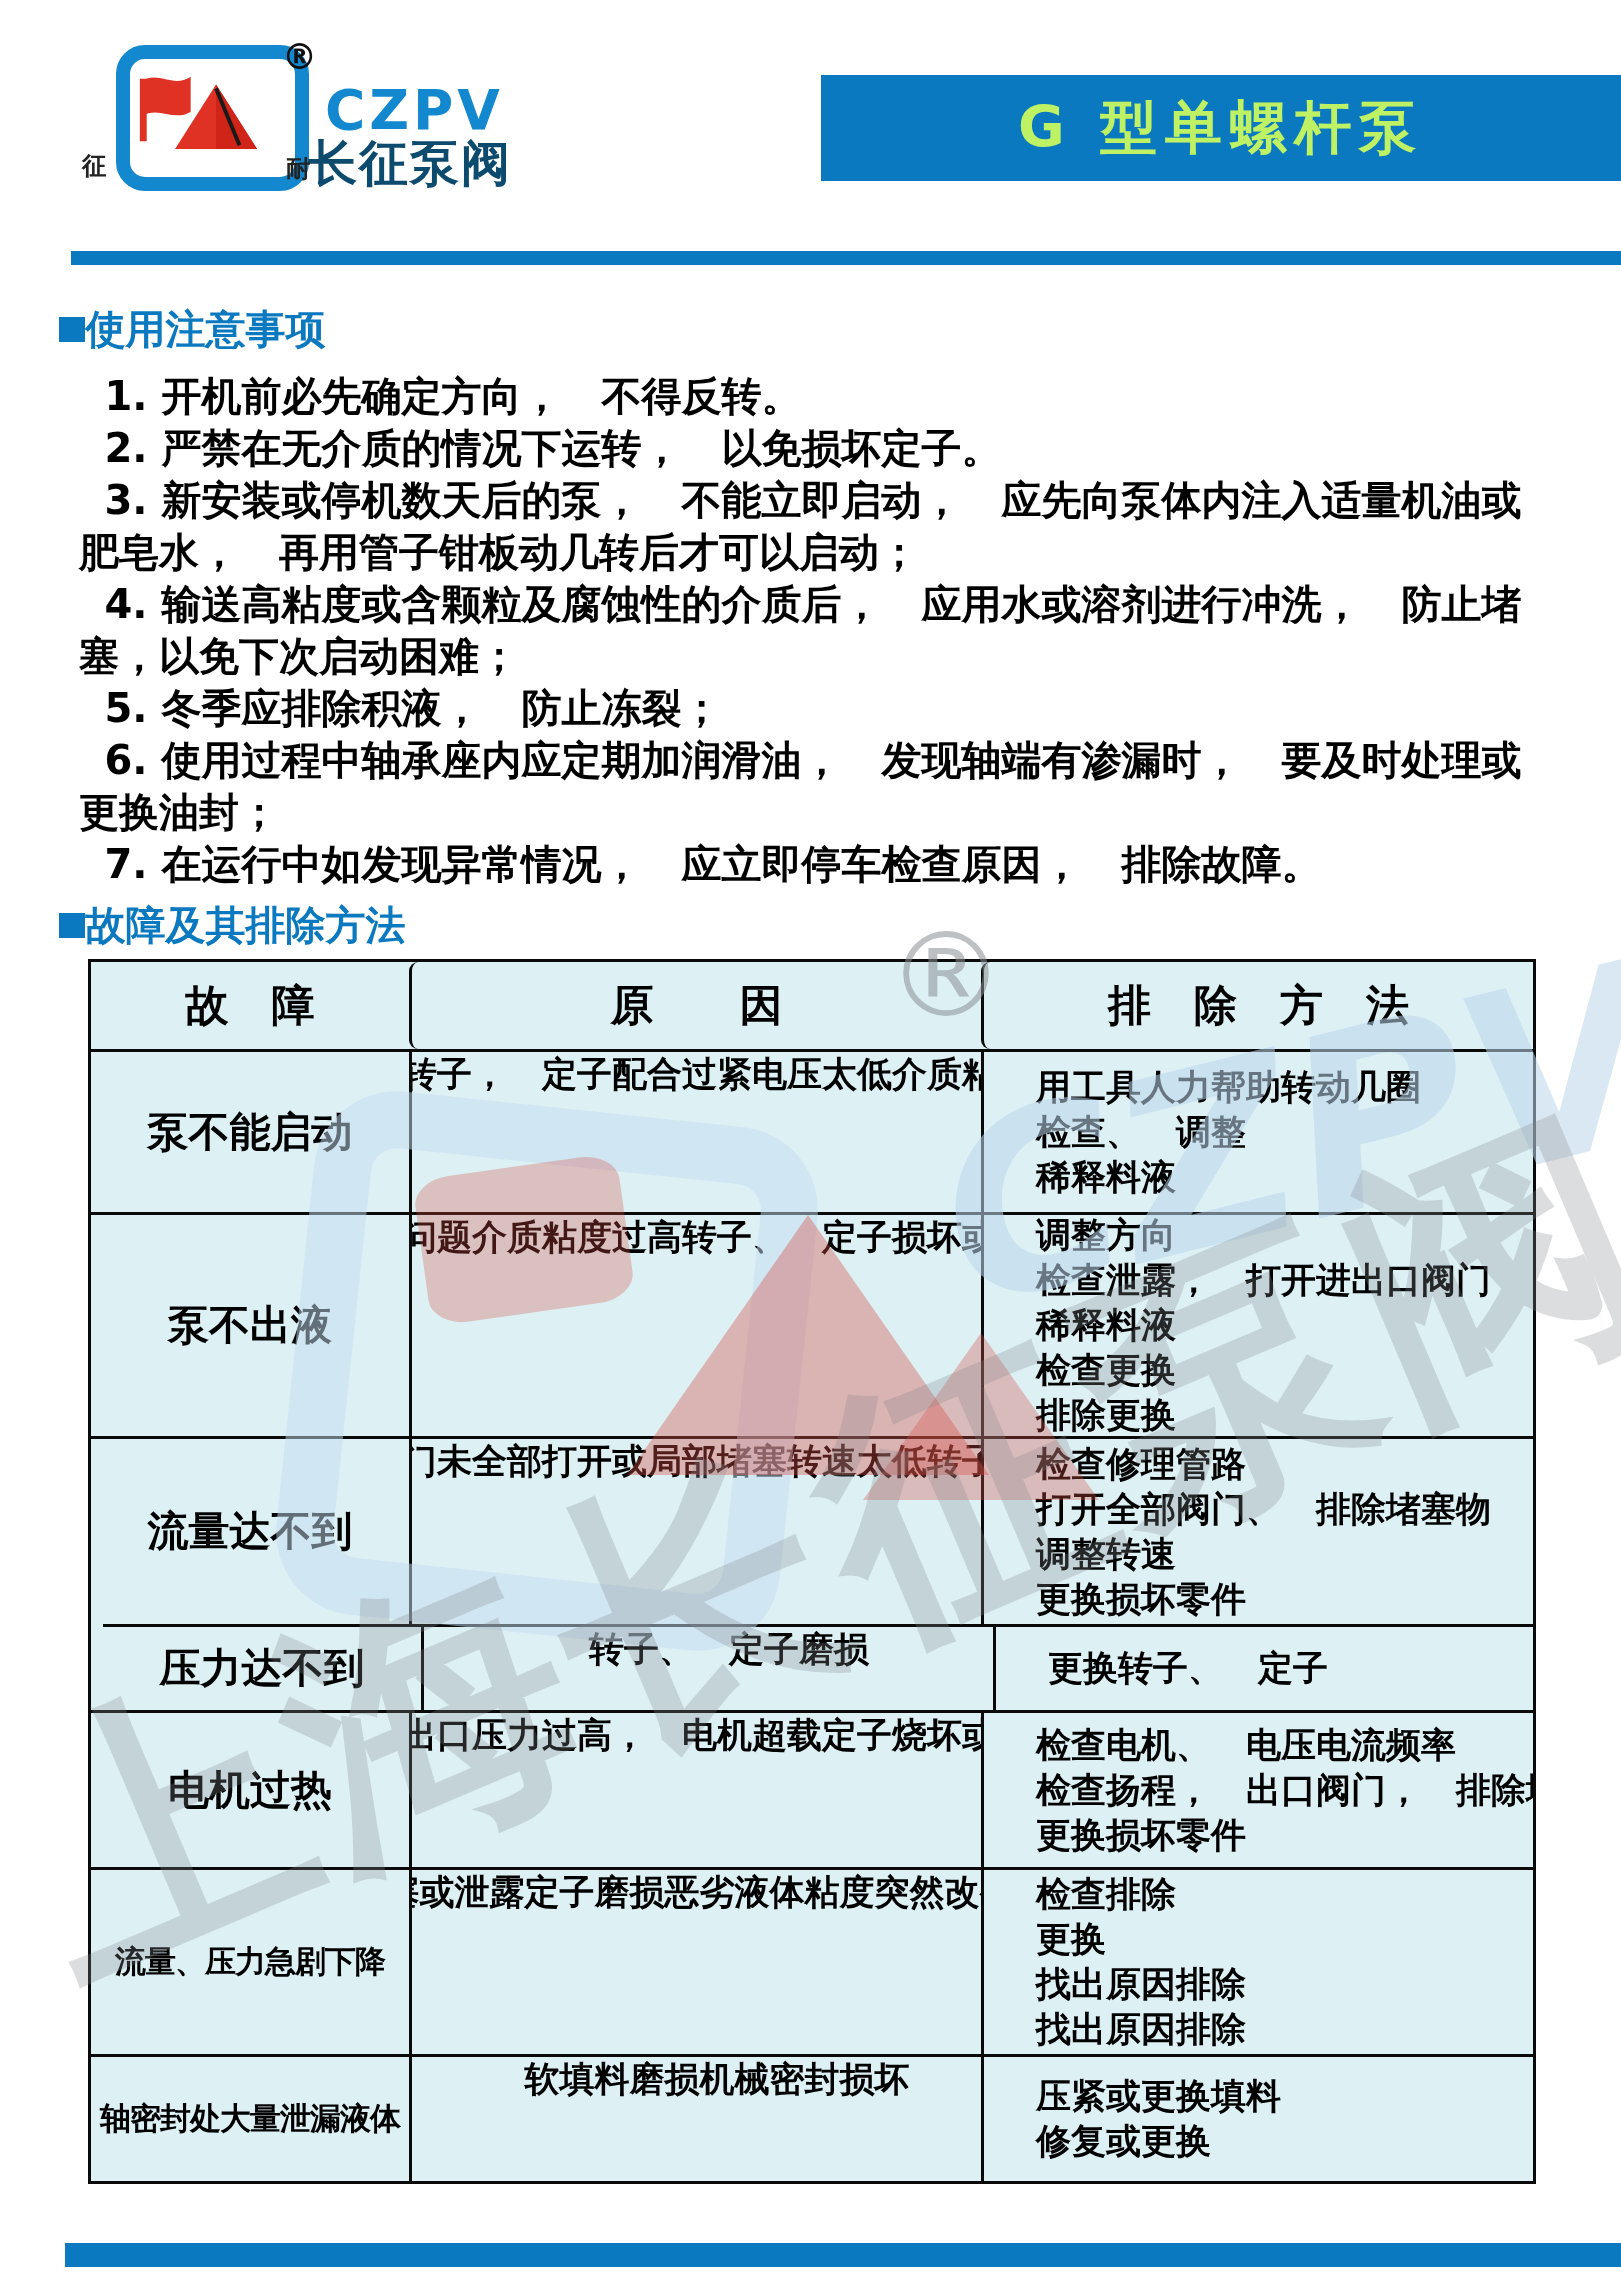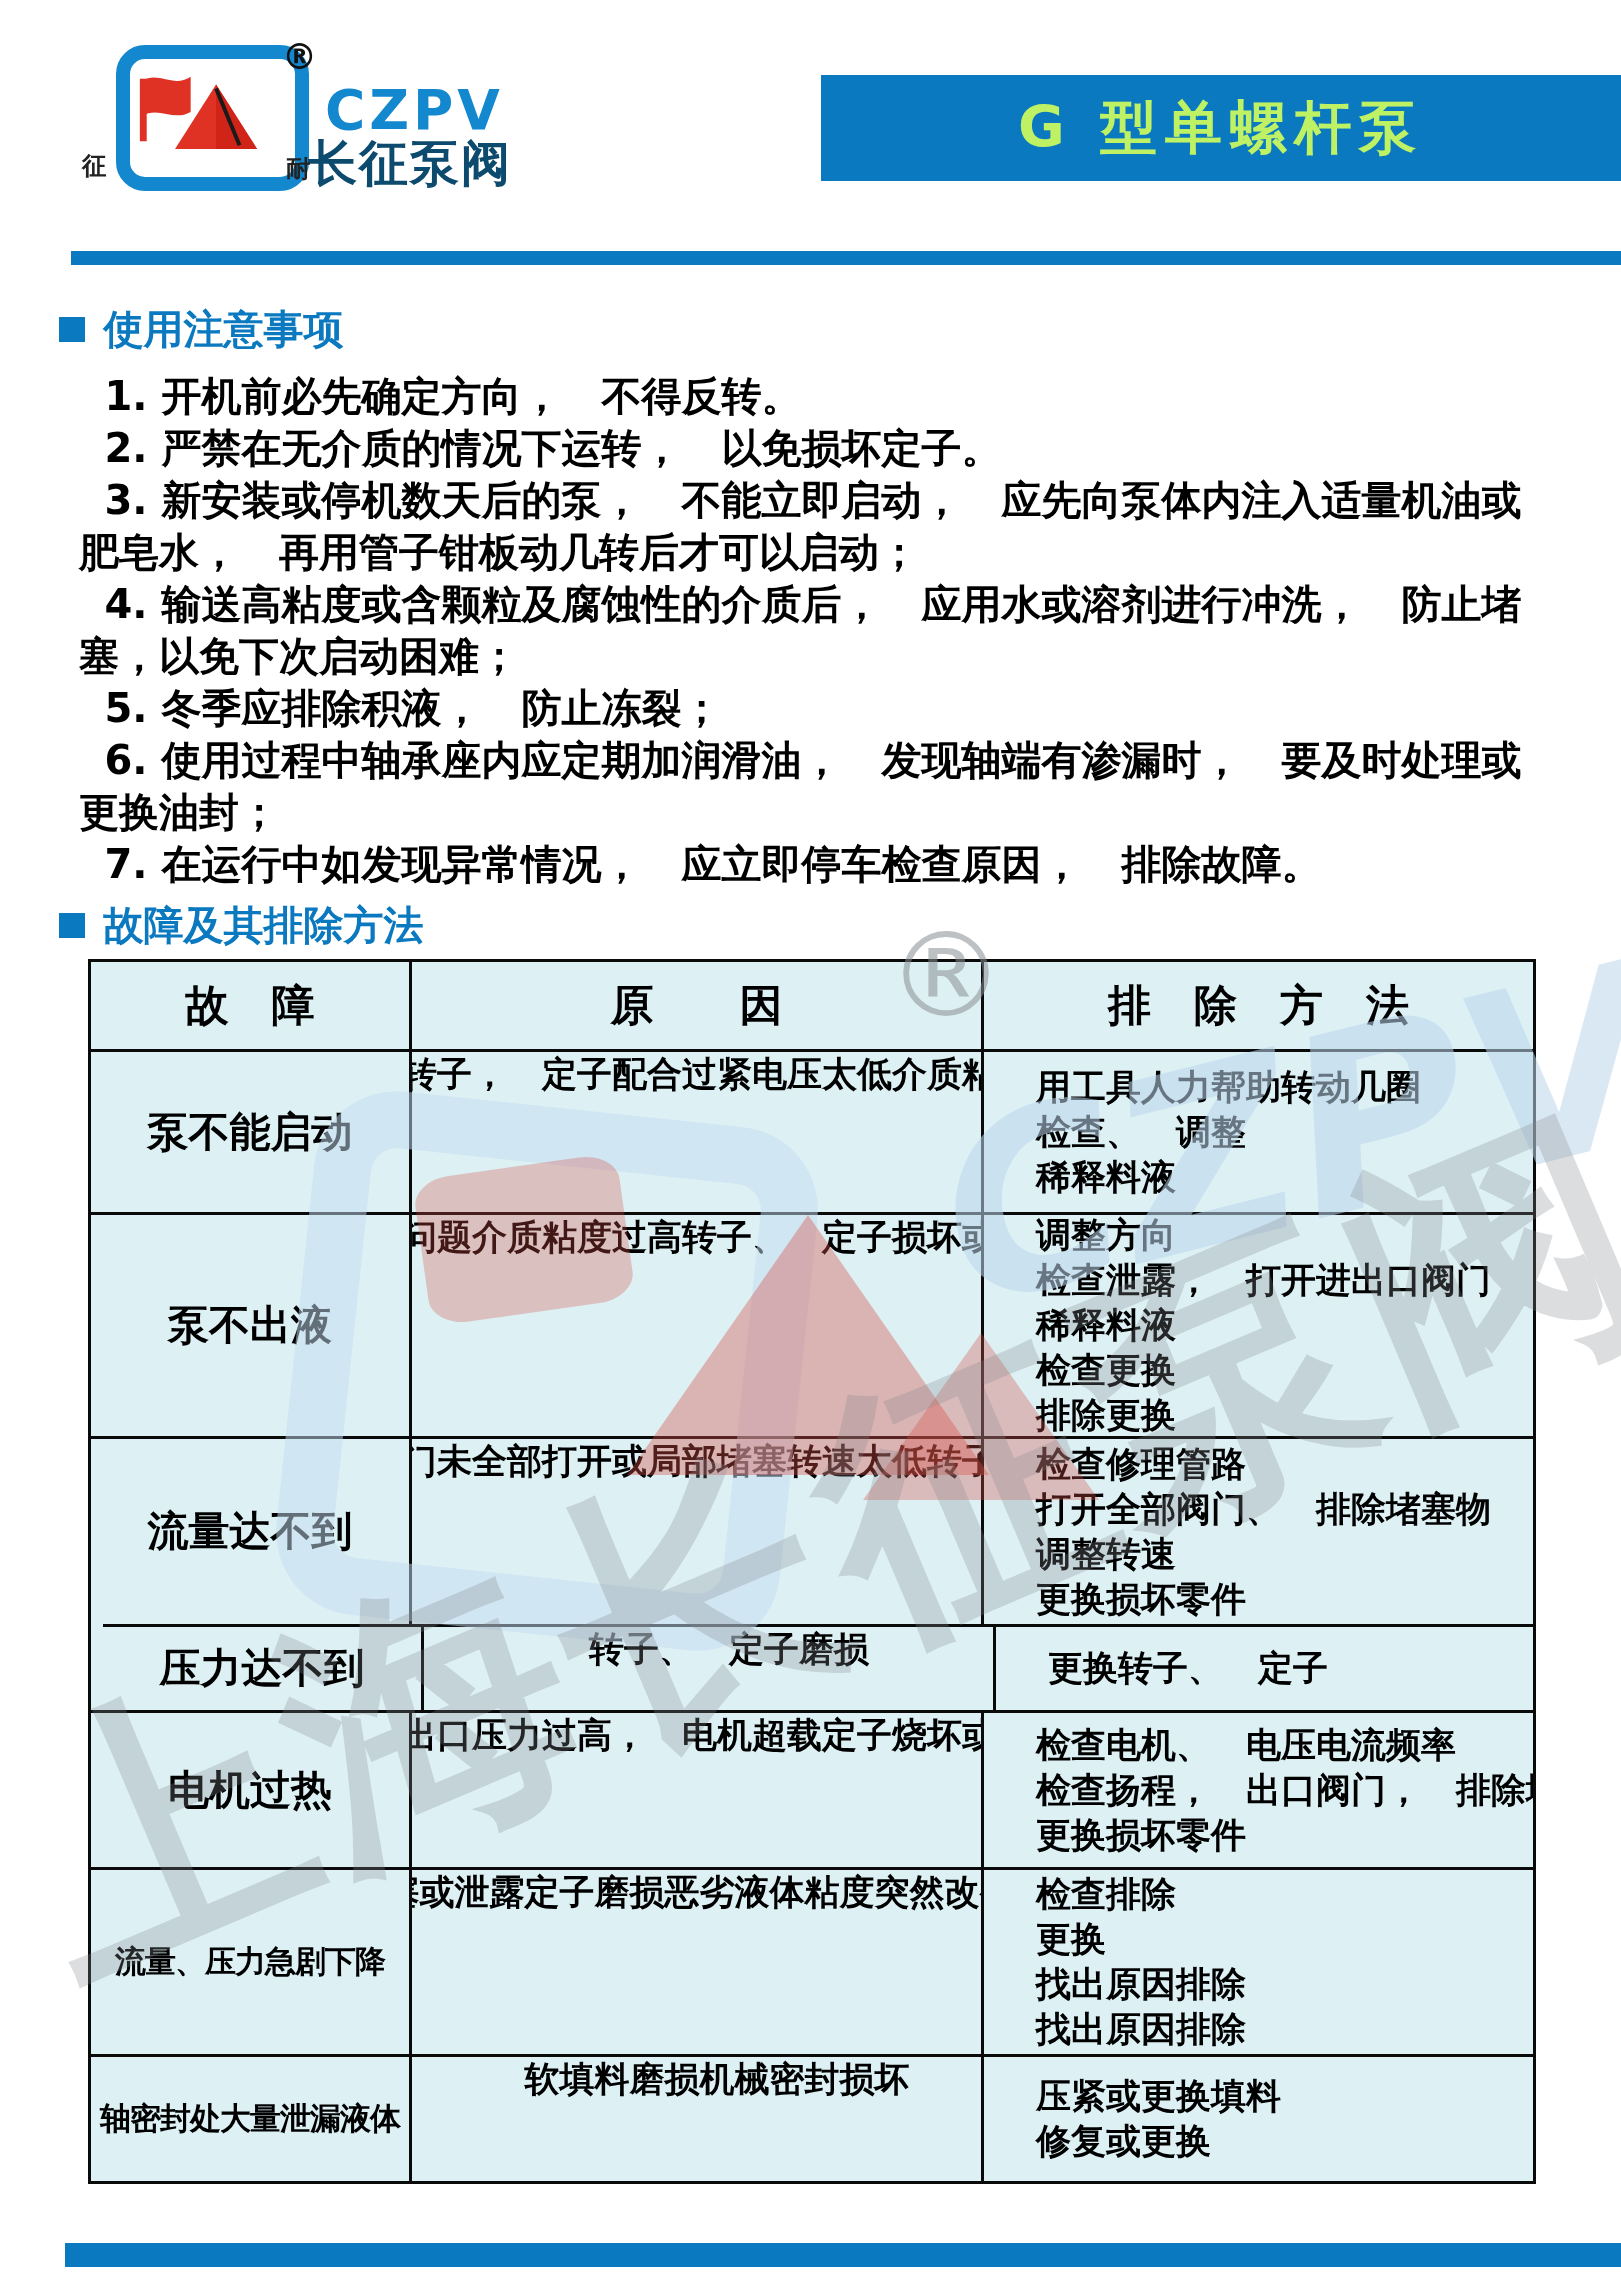--- a/index.html
+++ b/index.html
@@ -19,42 +19,42 @@
   .logo-char-r{position:absolute;left:286px;top:152px;font-size:24.5px;font-weight:700;color:#222;}
 
   .title-box{position:absolute;left:821px;top:75px;width:800px;height:106px;background:#0b79bf;
              display:flex;align-items:center;justify-content:center;}
   .title-box span{color:#bef264;font-size:57px;font-weight:700;letter-spacing:7.8px;}
 
   .top-bar{position:absolute;left:71px;top:251px;width:1551px;height:13.7px;background:#0b79bf;}
   .footer-bar{position:absolute;left:65px;top:2243px;width:1556px;height:23.5px;background:#0b79bf;}
 
   
-  .section-h{position:absolute;display:flex;align-items:center;gap:19px;
+  .section-h{position:absolute;display:flex;align-items:center;gap:1px;
              color:#0b79bf;font-weight:800;font-size:40px;}
   .section-h .bullet{width:25.5px;height:25.5px;background:#0b79bf;flex:0 0 auto;}
   #heading-precautions{left:59px;top:302px;}
   #heading-troubleshooting{left:59px;top:898px;}
 
   
   #precaution-list{position:absolute;left:59px;top:370px;width:1462px;margin-left:20px;}
   .p-item{font-size:40px;font-weight:700;line-height:52px;color:#000;text-indent:25.5px;}
 
   
   .ts-table{position:absolute;left:88px;top:959px;width:1448px;background:#ddf1f5;
             border:3.9px solid #0a0a0a;box-sizing:border-box;z-index:1;}
   .t-row{display:flex;box-sizing:border-box;border-top:3.9px solid #0a0a0a;}
   .t-row:first-child{border-top:none;}
   .cell{box-sizing:border-box;overflow:hidden;}
   .c1{width:318px;display:flex;flex-direction:column;align-items:center;justify-content:center;}
   .c2{width:572px;border-left:3.9px solid #0a0a0a;display:flex;flex-direction:row;
       justify-content:center;padding-left:41px;}
   .c3{flex:1;border-left:3.9px solid #0a0a0a;display:flex;flex-direction:column;
       justify-content:center;padding-left:52px;}
-  .t-row.head .cell{flex-direction:row;align-items:center;justify-content:center;padding-left:0;}
+  .t-row.head .cell{flex-direction:row;align-items:center;justify-content:center;padding-left:0;border-radius:9px;}
   .txt{position:relative;z-index:6;color:#000;}
   .hlabel{font-size:43px;font-weight:700;}
   .fault{font-size:41px;font-weight:700;white-space:nowrap;}
   .fault.long{font-size:31px;letter-spacing:-1px;}
   .line{display:block;font-size:35px;font-weight:600;line-height:45px;white-space:nowrap;}
 
   
   .wm{position:absolute;z-index:5;pointer-events:none;}
   .wm-square{left:294px;top:1108px;width:392px;height:412px;border:57px solid #c3dcf0;
              border-radius:83px;opacity:.5;transform:rotate(6deg);}

